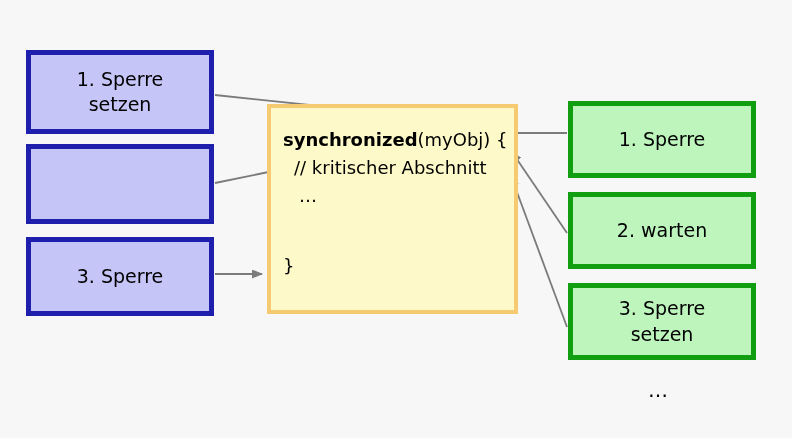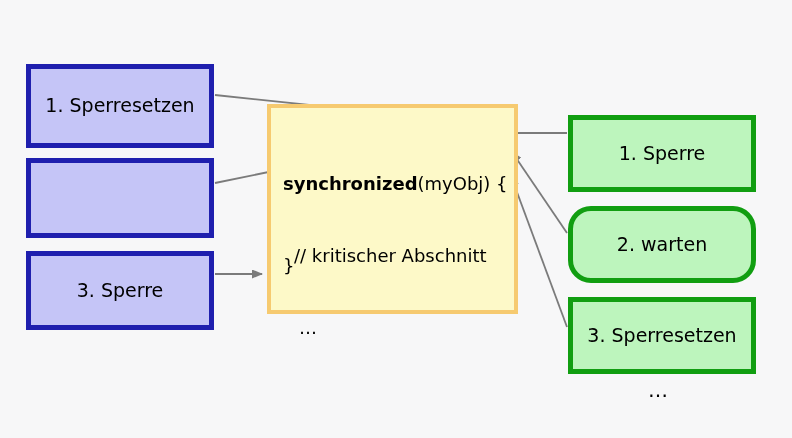--- a/index.html
+++ b/index.html
@@ -14,27 +14,26 @@
     background: #f7f7f8;
     overflow: hidden;
     font-family: "DejaVu Sans", sans-serif;
   }
 
   
   .box {
     position: absolute;
     box-sizing: border-box;
     display: flex;
-    flex-direction: row;
+    flex-direction: column;
     align-items: center;
     justify-content: center;
     text-align: center;
     line-height: 1.32;
     color: #000000;
-    margin-top: 14px;
   }
 
   .box .line { display: block; white-space: nowrap; }
 
   
   .box-blue {
     background: #c5c5f7;
     border: 5px solid #1f1fae;
     font-size: 19px;
   }
@@ -51,21 +50,21 @@
     position: absolute;
     box-sizing: border-box;
     background: #fdf9c8;
     border: 4px solid #f6ca70;
     font-size: 18px;
     color: #000;
     text-align: left;
     padding: 18px 14px 0 12px;
     line-height: 1.55;
   }
-  .box-code .code-line { white-space: pre; display: block; margin-top: 44px; }
+  .box-code .code-line { white-space: pre; display: block; }
   .kw { font-weight: bold; }
   .code-close {
     position: absolute;
     left: 12px;
     bottom: 30px;
     white-space: pre;
   }
 
   
   .loose-ellipsis {
@@ -138,21 +137,21 @@
     <span class="code-line"><span class="kw">synchronized</span><span>(myObj) {</span></span>
     <span class="code-line" style="padding-left:11px;">// kritischer Abschnitt</span>
     <span class="code-line" style="padding-left:16px; letter-spacing:2px;">…</span>
     <span class="code-close">}</span>
   </div>
 
   <div class="box box-green" style="left:568px; top:101px; width:188px; height:77px;">
     <span class="line">1. Sperre</span>
   </div>
 
-  <div class="box box-green" style="left:568px; top:192px; width:188px; height:77px;border-radius:23px;">
+  <div class="box box-green" style="left:568px; top:192px; width:188px; height:77px;">
     <span class="line">2. warten</span>
   </div>
 
   <div class="box box-green" style="left:568px; top:283px; width:188px; height:77px;">
     <span class="line">3. Sperre</span>
     <span class="line">setzen</span>
   </div>
 
   <div class="loose-ellipsis" style="left:648px; top:378px;">…</div>
 

